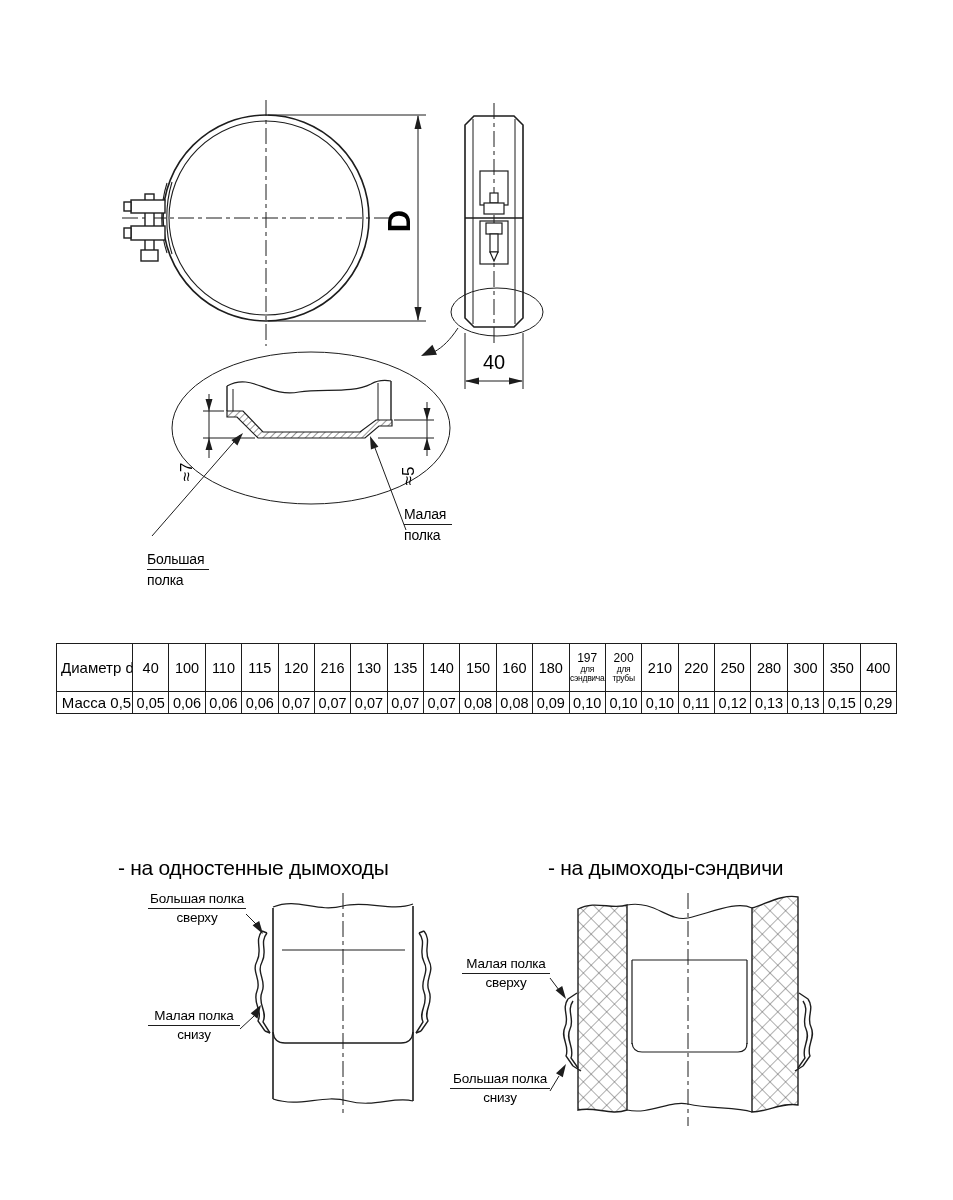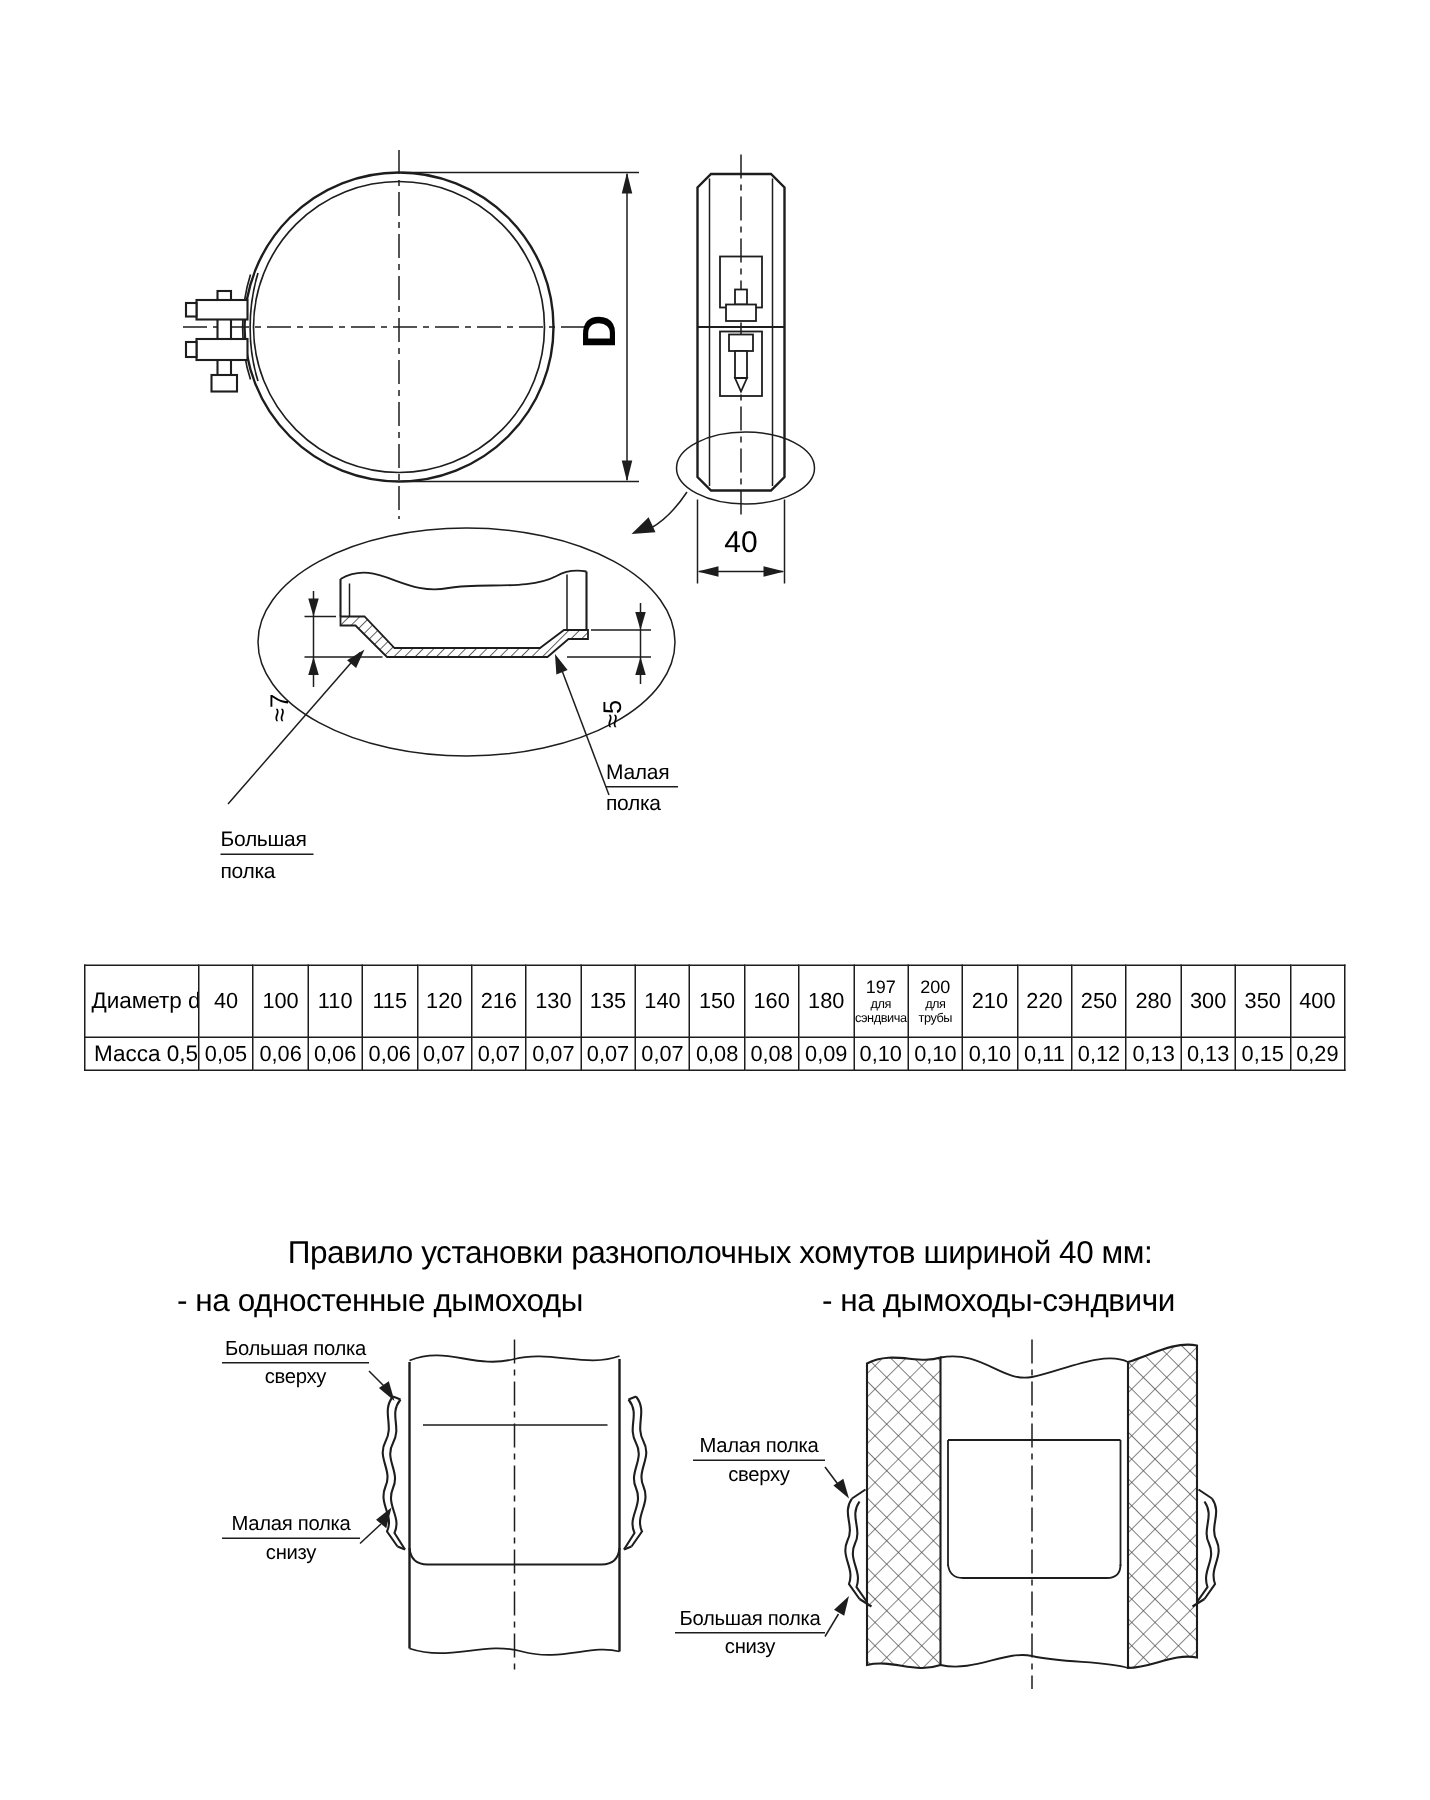--- a/index.html
+++ b/index.html
@@ -15,21 +15,21 @@
   .callout2 .rule{border-top:1.3px solid #1d1d1d;margin:2px 0 3px 0;height:0;}
   .rules-title{position:absolute;left:104px;top:824px;width:752px;text-align:center;
                font-size:21px;letter-spacing:-0.3px;}
   .subtitle{position:absolute;top:856px;font-size:21px;letter-spacing:-0.3px;}
   
   #clamp-table{position:absolute;left:56px;top:643px;width:841px;border-collapse:collapse;
                table-layout:fixed;font-size:14.5px;}
   #clamp-table td{border:1.3px solid #1d1d1d;text-align:center;vertical-align:middle;
                   padding:0;overflow:hidden;white-space:nowrap;}
   #clamp-table .hdr{height:24px;font-size:15px;}
-  #clamp-table .rlabel{text-align:right;padding-left:4px;font-size:15px;}
+  #clamp-table .rlabel{text-align:center;padding-left:4px;font-size:15px;}
   #clamp-table .drow td{height:47px;}
   #clamp-table .mrow td{height:21px;}
   #clamp-table .num{font-size:12px;line-height:1.05;}
   #clamp-table .sub{font-size:8.5px;line-height:1.05;letter-spacing:-0.3px;}
 </style>
 </head>
 <body>
 
 <div id="page">
 
@@ -275,21 +275,20 @@
       <td>0,11</td>
       <td>0,12</td>
       <td>0,13</td>
       <td>0,13</td>
       <td>0,15</td>
       <td>0,29</td>
     </tr>
   </tbody>
     </table>
 
-  <div class="rules-title">Правило установки разнополочных хомутов шириной 40 мм:</div>
   <div class="subtitle" style="left:548px;">- на дымоходы-сэндвичи</div>
   <div class="subtitle" style="left:118px;">- на одностенные дымоходы</div>
 
   <div class="callout" style="left:148px;top:892px;width:98px;">
     <div>Большая полка</div>
     <div class="rule"></div>
     <div>сверху</div>
   </div>
   <div class="callout" style="left:148px;top:1009px;width:92px;">
     <div>Малая полка</div>

